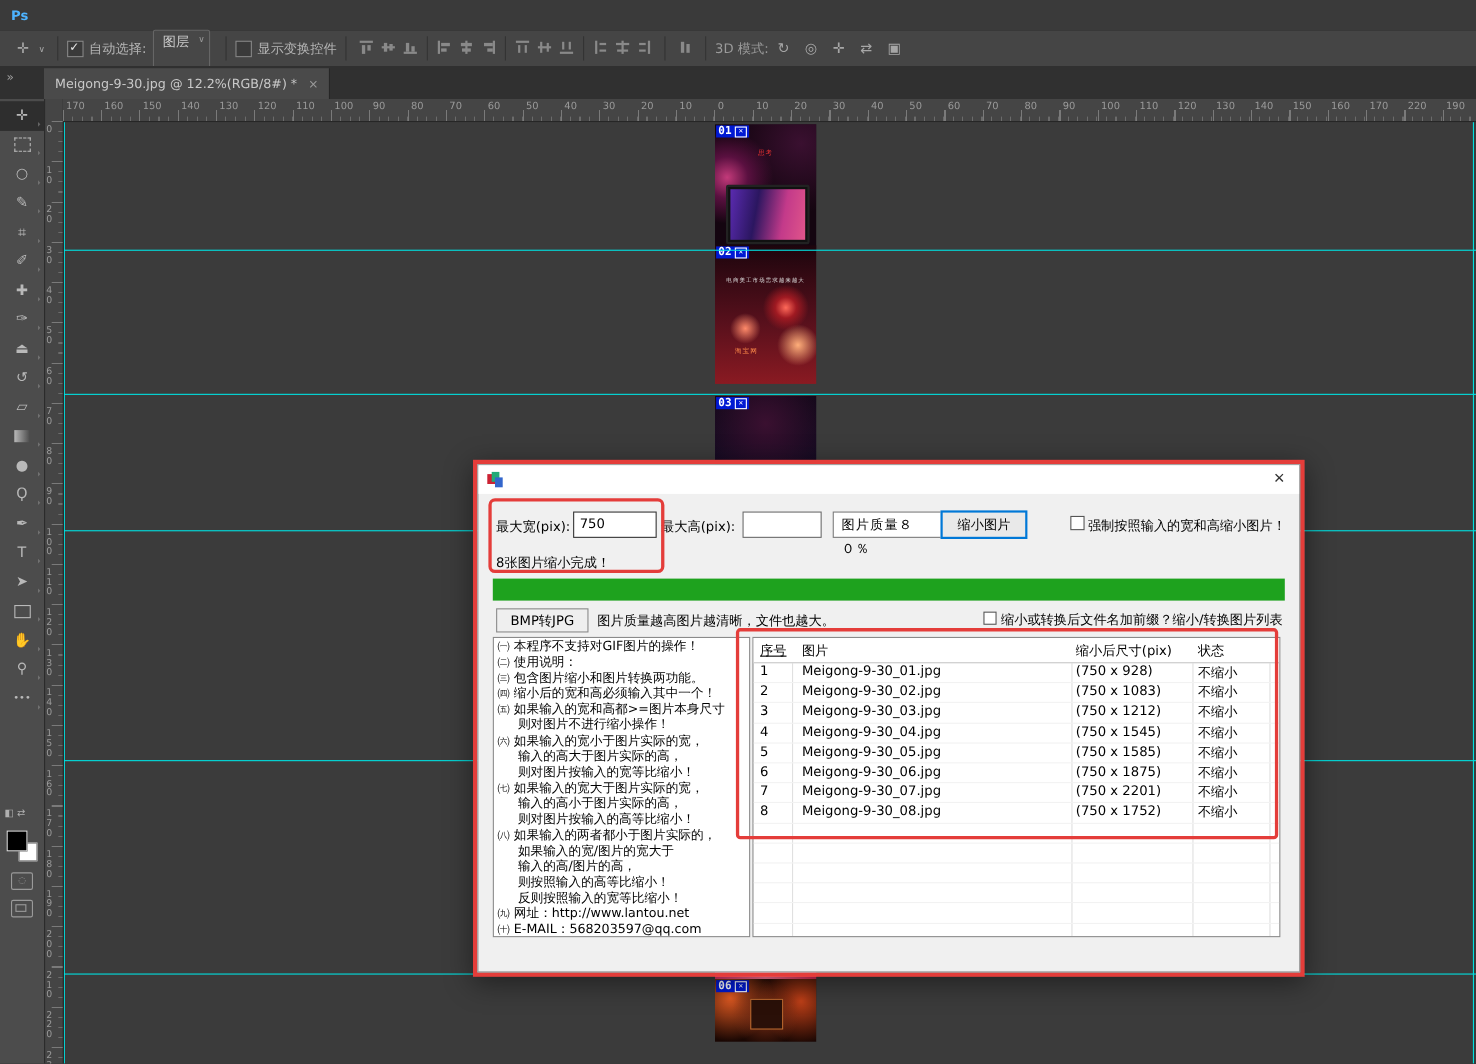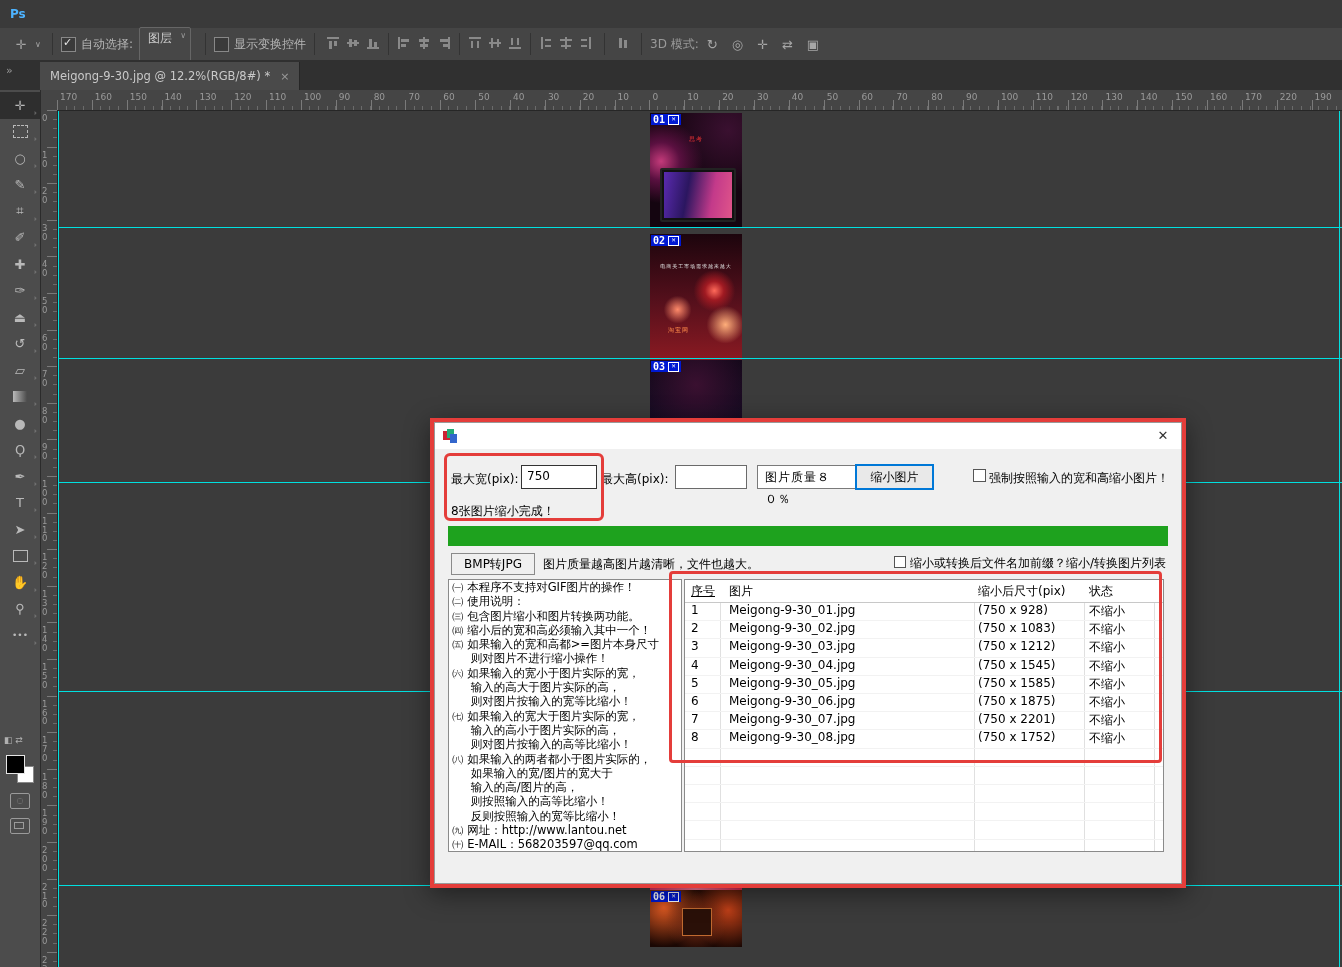--- a/index.html
+++ b/index.html
@@ -76,21 +76,21 @@
   .thumb{position:absolute;left:593px;width:92px;overflow:hidden;z-index:3;}
   .chip{position:absolute;left:1px;top:1px;background:#0019d2;color:#fff;
         font:bold 10px "DejaVu Sans Mono",monospace;padding:0 2px;display:flex;align-items:center;gap:3px;z-index:4;}
   .chipbox{display:inline-block;width:9px;height:8px;border:1px solid #fff;font-size:7px;line-height:7px;text-align:center;}
   .tinytxt{position:absolute;width:100%;text-align:center;font-size:6px;color:#e33;letter-spacing:1px;}
   #t01{top:3px;height:115px;background:
        radial-gradient(circle at 12% 42%,#c33a7a 0,#5a1040 18%,transparent 40%),
        radial-gradient(circle at 85% 15%,#3a1030 0,transparent 50%),#140510;}
   #t01 .laptop{position:absolute;left:10px;top:55px;width:72px;height:50px;background:#111;border:2px solid #222;border-radius:2px;}
   #t01 .laptop .scr{position:absolute;inset:2px;background:linear-gradient(100deg,#5a2bb0 0,#2b1660 35%,#c33a8a 70%,#e0558a 100%);}
-  #t02{top:124px;height:126px;background:
+  #t02{top:113px;height:126px;background:
        radial-gradient(circle at 70% 45%,#ff6a5a 0,#a01a22 10%,transparent 22%),
        radial-gradient(circle at 30% 60%,#ff8a6a 0,transparent 14%),
        radial-gradient(circle at 82% 72%,#ffae7a 0,transparent 16%),
        linear-gradient(180deg,#1c050d 0,#57101c 55%,#8a1a22 100%);}
   #t03{top:250px;height:125px;background:
        radial-gradient(circle at 50% 20%,#3a1030 0,transparent 60%),
        linear-gradient(180deg,#0a0614 0,#181030 100%);}
   #strip05{top:771px;height:9px;background:linear-gradient(90deg,#e0356a,#ff7a9a 50%,#d92a55);z-index:3;}
   #t06{top:780px;height:57px;background:
        radial-gradient(circle at 50% 55%,#803016 0,transparent 55%),

